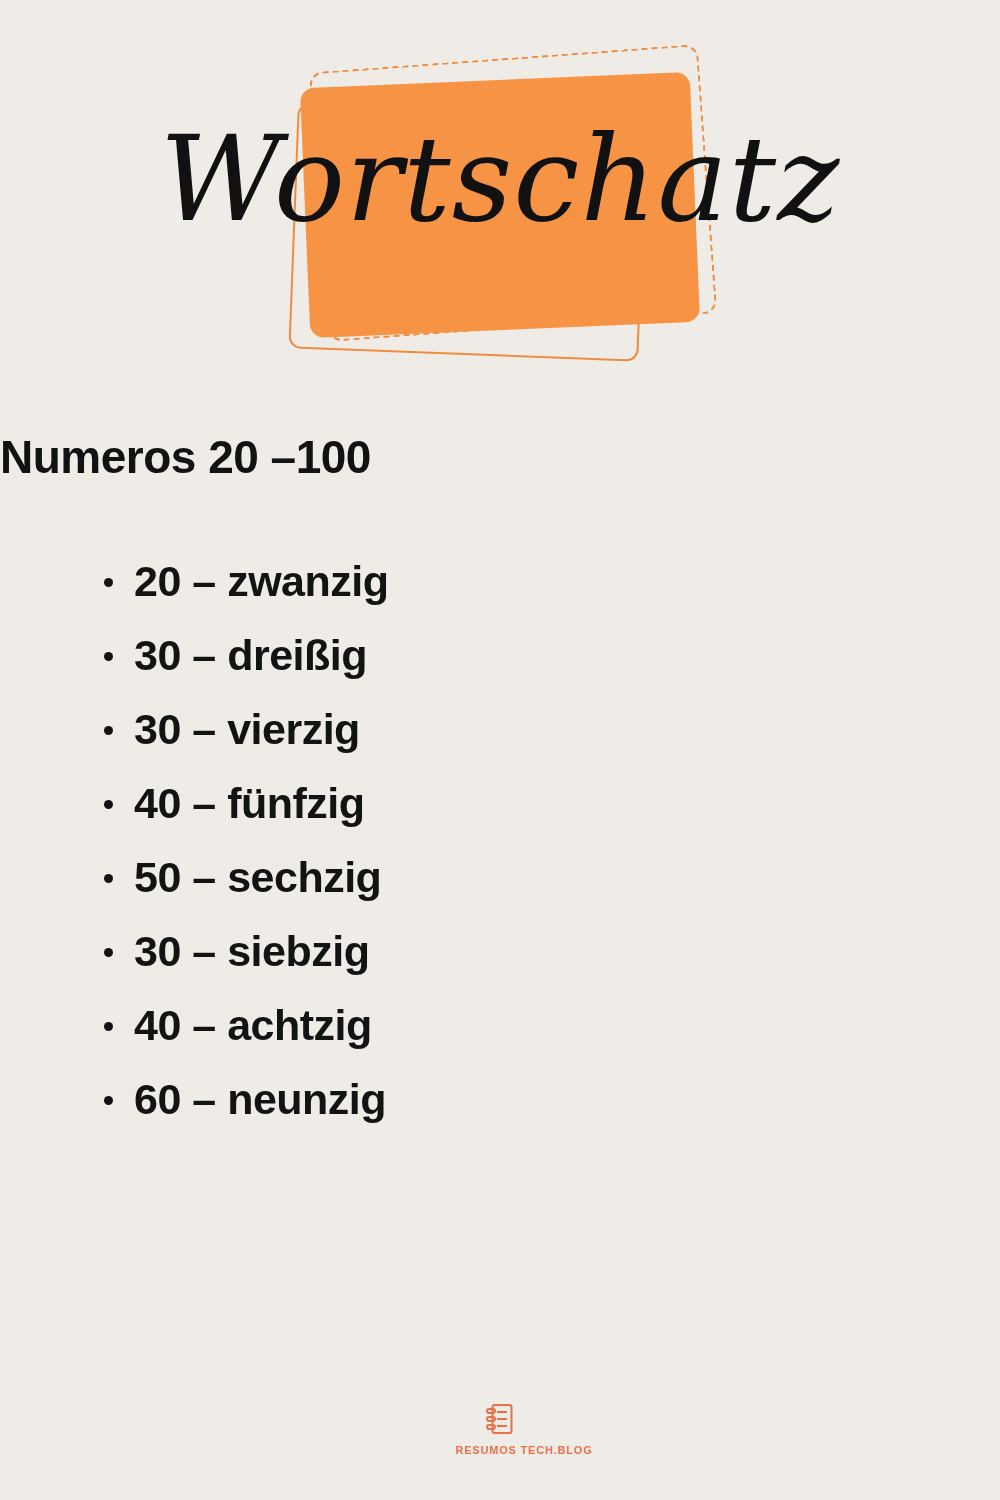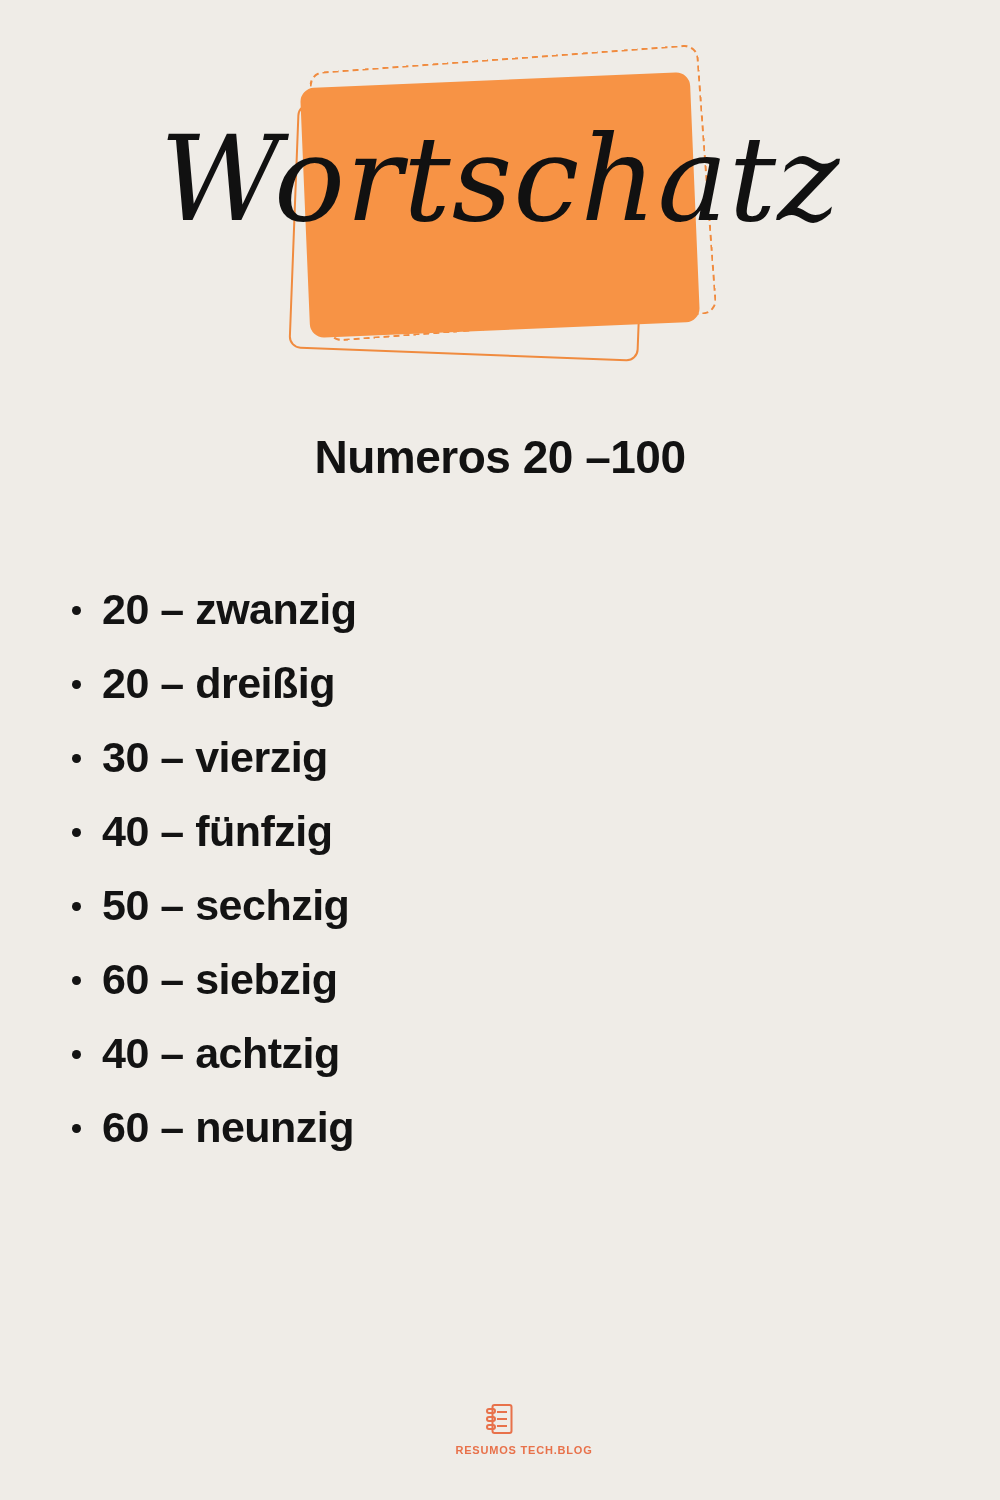--- a/index.html
+++ b/index.html
@@ -74,31 +74,31 @@
     color: #111111;
     letter-spacing: 1px;
     line-height: 1;
     z-index: 5;
     white-space: nowrap;
   }
 
   
   .title {
     margin: 30px 0 0 0;
-    text-align: center;
+    text-align: left;
     font-size: 46px;
     font-weight: bold;
     color: #121212;
     letter-spacing: -0.5px;
   }
 
   
   .list-wrap {
-    margin-top: 104px;
-    padding-left: 64px;
+    margin-top: 76px;
+    padding-left: 96px;
   }
   ul.numbers {
     list-style: none;
     margin: 0;
     padding: 0;
   }
   ul.numbers li {
     position: relative;
     font-size: 43px;
     font-weight: bold;
@@ -149,25 +149,25 @@
   <div class="box-outline"></div>
   <div class="box-filled"></div>
   <div class="script-word">Wortschatz</div>
 </div>
 
 <h1 class="title">Numeros 20 –100</h1>
 
 <div class="list-wrap">
   <ul class="numbers">
     <li>20 – zwanzig</li>
-    <li>20 – dreißig</li>
+    <li>30 – dreißig</li>
     <li>30 – vierzig</li>
     <li>40 – fünfzig</li>
     <li>50 – sechzig</li>
-    <li>60 – siebzig</li>
+    <li>30 – siebzig</li>
     <li>40 – achtzig</li>
     <li>60 – neunzig</li>
   </ul>
 </div>
 
 <div class="footer">
   <span class="footer-logo">
     <svg width="30" height="34" viewBox="0 0 30 34" fill="none" xmlns="http://www.w3.org/2000/svg">
       <rect x="7.5" y="3" width="19" height="28" rx="2" stroke="#e8714a" stroke-width="2"></rect>
       <line x1="12" y1="10" x2="22" y2="10" stroke="#e8714a" stroke-width="2"></line>

